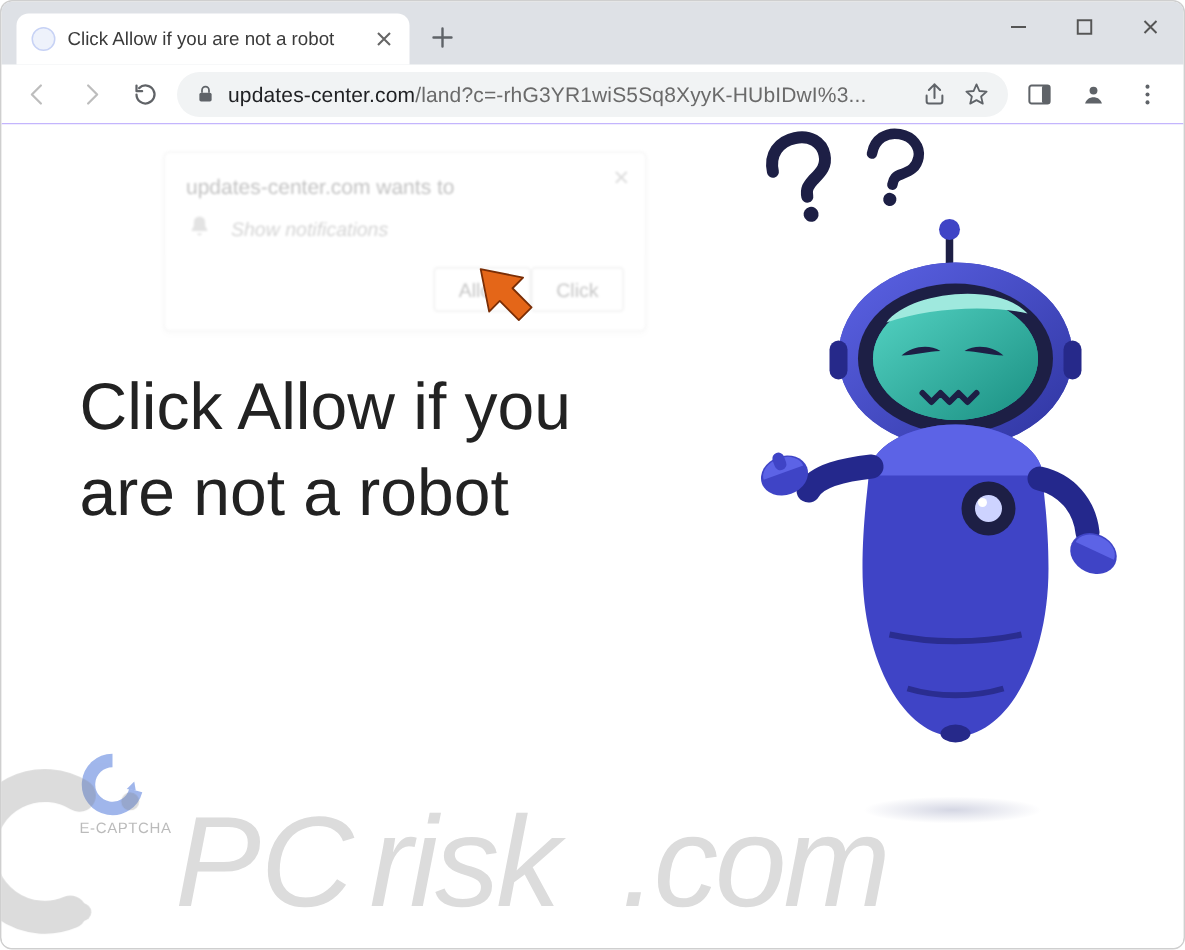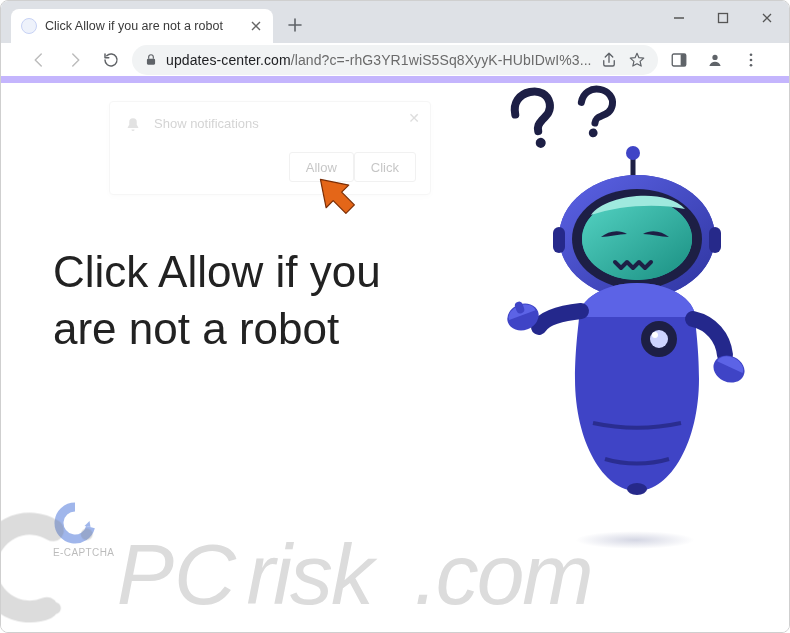--- a/index.html
+++ b/index.html
@@ -26,21 +26,21 @@
   .new-tab {
     width: 28px; height: 28px; margin-left: 8px; margin-bottom: 4px;
     display: flex; align-items: center; justify-content: center;
     border-radius: 50%; color: #555; cursor: pointer;
   }
   .window-controls { position: absolute; right: 0; top: 0; height: 34px; display: flex; }
   .win-btn { width: 44px; height: 34px; display: flex; align-items: center; justify-content: center; color: #555; cursor: pointer; }
   .win-btn svg { width: 12px; height: 12px; }
 
   
-  .addr-row { height: 40px; background: #fff; border-bottom: 7px solid #c4b5fd; display: flex; align-items: center; padding: 0 23px; gap: 6px; }
+  .addr-row { height: 40px; background: #fff; border-bottom: 1px solid #c4b5fd; display: flex; align-items: center; padding: 0 9px; gap: 6px; }
   .nav-btn { width: 30px; height: 30px; display: flex; align-items: center; justify-content: center; color: #606367; border-radius: 50%; }
   .nav-btn.disabled { color: #bdbdbd; }
   .nav-btn svg { width: 18px; height: 18px; }
   .addr {
     flex: 1 1 auto; height: 30px; background: #f1f3f4; border-radius: 15px;
     display: flex; align-items: center; padding: 0 12px; color: #202124;
     font-size: 14px; gap: 8px;
   }
   .lock { width: 14px; height: 14px; color: #5f6368; flex-shrink: 0; }
   .url { flex: 1 1 auto; white-space: nowrap; overflow: hidden; text-overflow: ellipsis; letter-spacing: .1px; }
@@ -57,21 +57,21 @@
 
   
   .notif {
     position: absolute; left: 108px; top: 18px;
     width: 322px; background: #fff; border: 1px solid #e0e0e0;
     border-radius: 4px; box-shadow: 0 2px 6px rgba(0,0,0,0.07);
     padding: 14px 14px 12px 14px; filter: blur(.6px) saturate(.8); opacity: .28;
   }
   .notif-close { position: absolute; top: 8px; right: 10px; color: #888; font-size: 14px; }
   .notif-title { font-size: 14px; color: #222; margin-bottom: 10px; }
-  .notif-row { display: flex; align-items: flex-start; gap: 12px; color: #666; font-size: 13px; }
+  .notif-row { display: flex; align-items: flex-end; gap: 12px; color: #666; font-size: 13px; font-style: italic; }
   .notif-bell { width: 18px; height: 18px; color: #9a9a9a; }
   .notif-actions { display: flex; justify-content: flex-end; gap: 0; margin-top: 18px; }
   .notif-actions .btn {
     border: 1px solid #d0d0d0; border-radius: 3px; height: 30px; padding: 0 16px;
     display: flex; align-items: center; justify-content: center; font-size: 13px; color: #333;
     background: #fff;
   }
 
   
   .hero {
@@ -196,20 +196,21 @@
           <circle cx="12" cy="19" r="1.8" fill="currentColor"></circle>
         </svg>
     </div>
   </div>
 </div>
 
 <div class="viewport">
 
   <div class="notif">
     <div class="notif-close">✕</div>
+    <div class="notif-title">updates-center.com wants to</div>
     <div class="notif-row">
       <span class="notif-bell">
         <svg viewBox="0 0 24 24">
             <path d="M12 3a5 5 0 0 0-5 5v3.5L5 15v1h14v-1l-2-3.5V8a5 5 0 0 0-5-5z" fill="currentColor"></path>
             <path d="M10 18a2 2 0 0 0 4 0" fill="currentColor"></path>
           </svg>
       </span>
       <span>Show notifications</span>
     </div>
     <div class="notif-actions">

